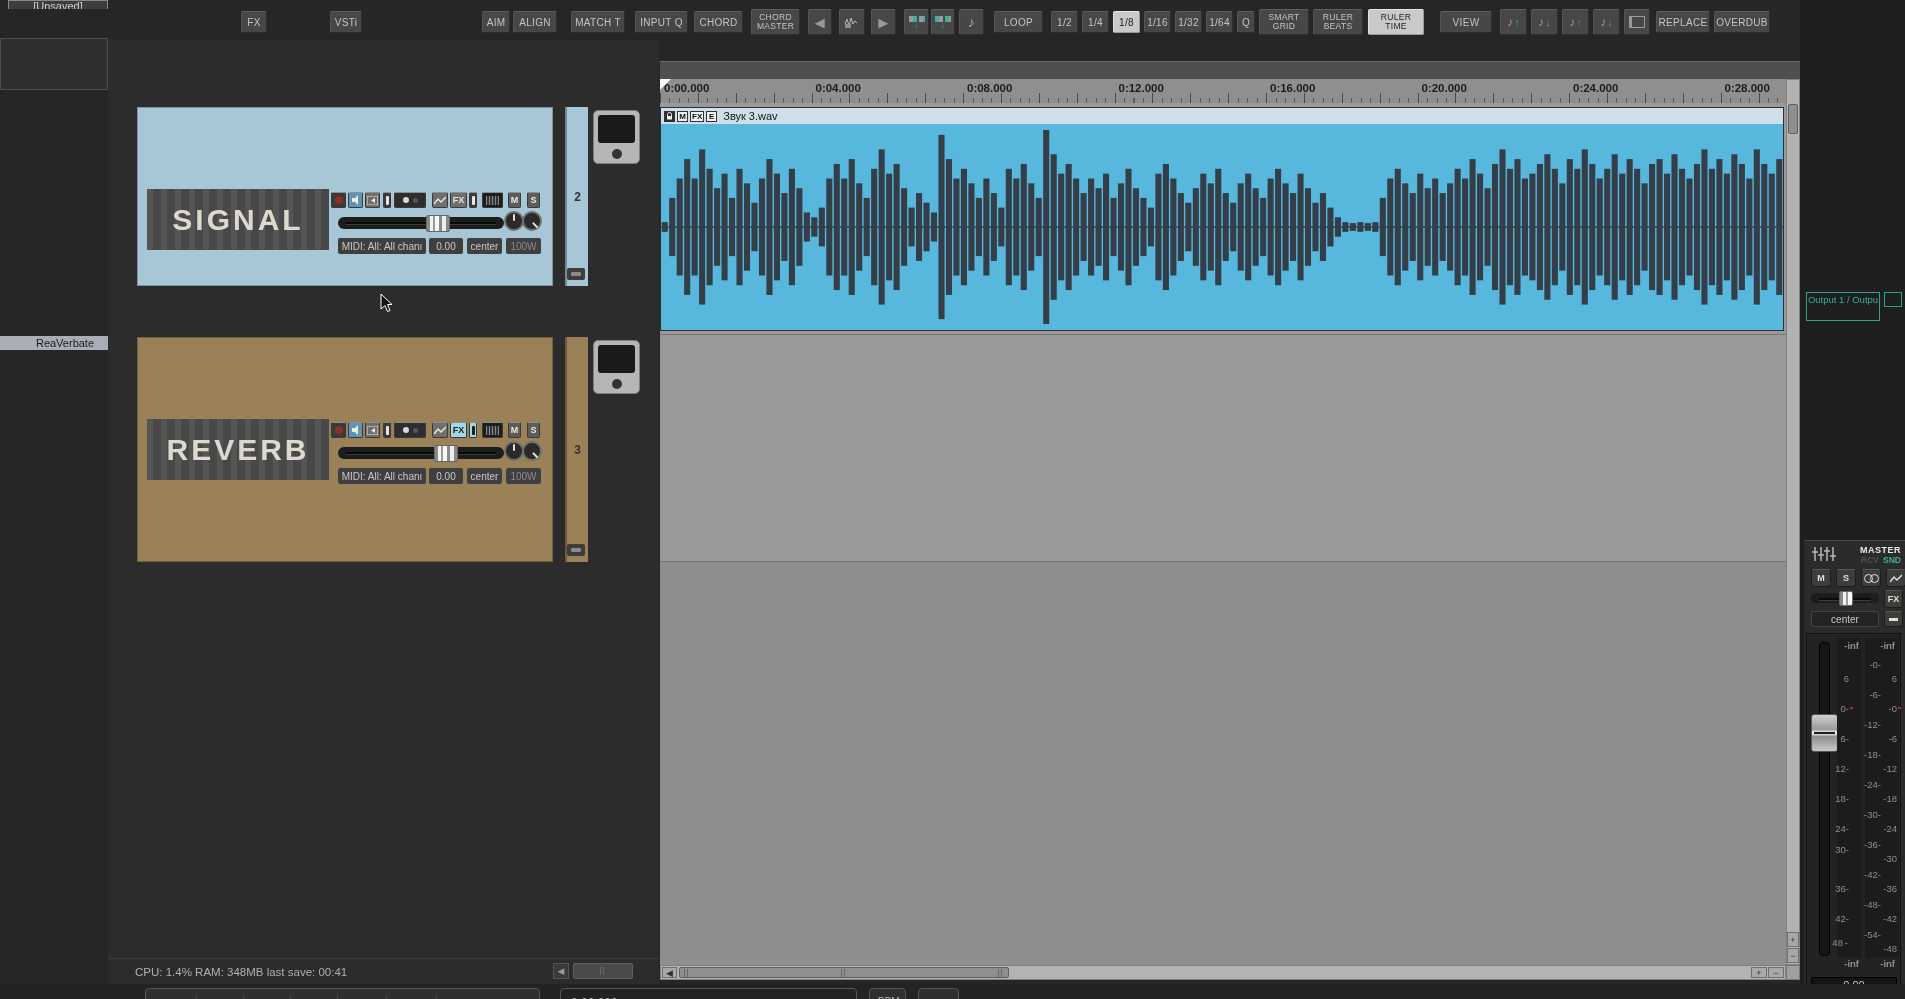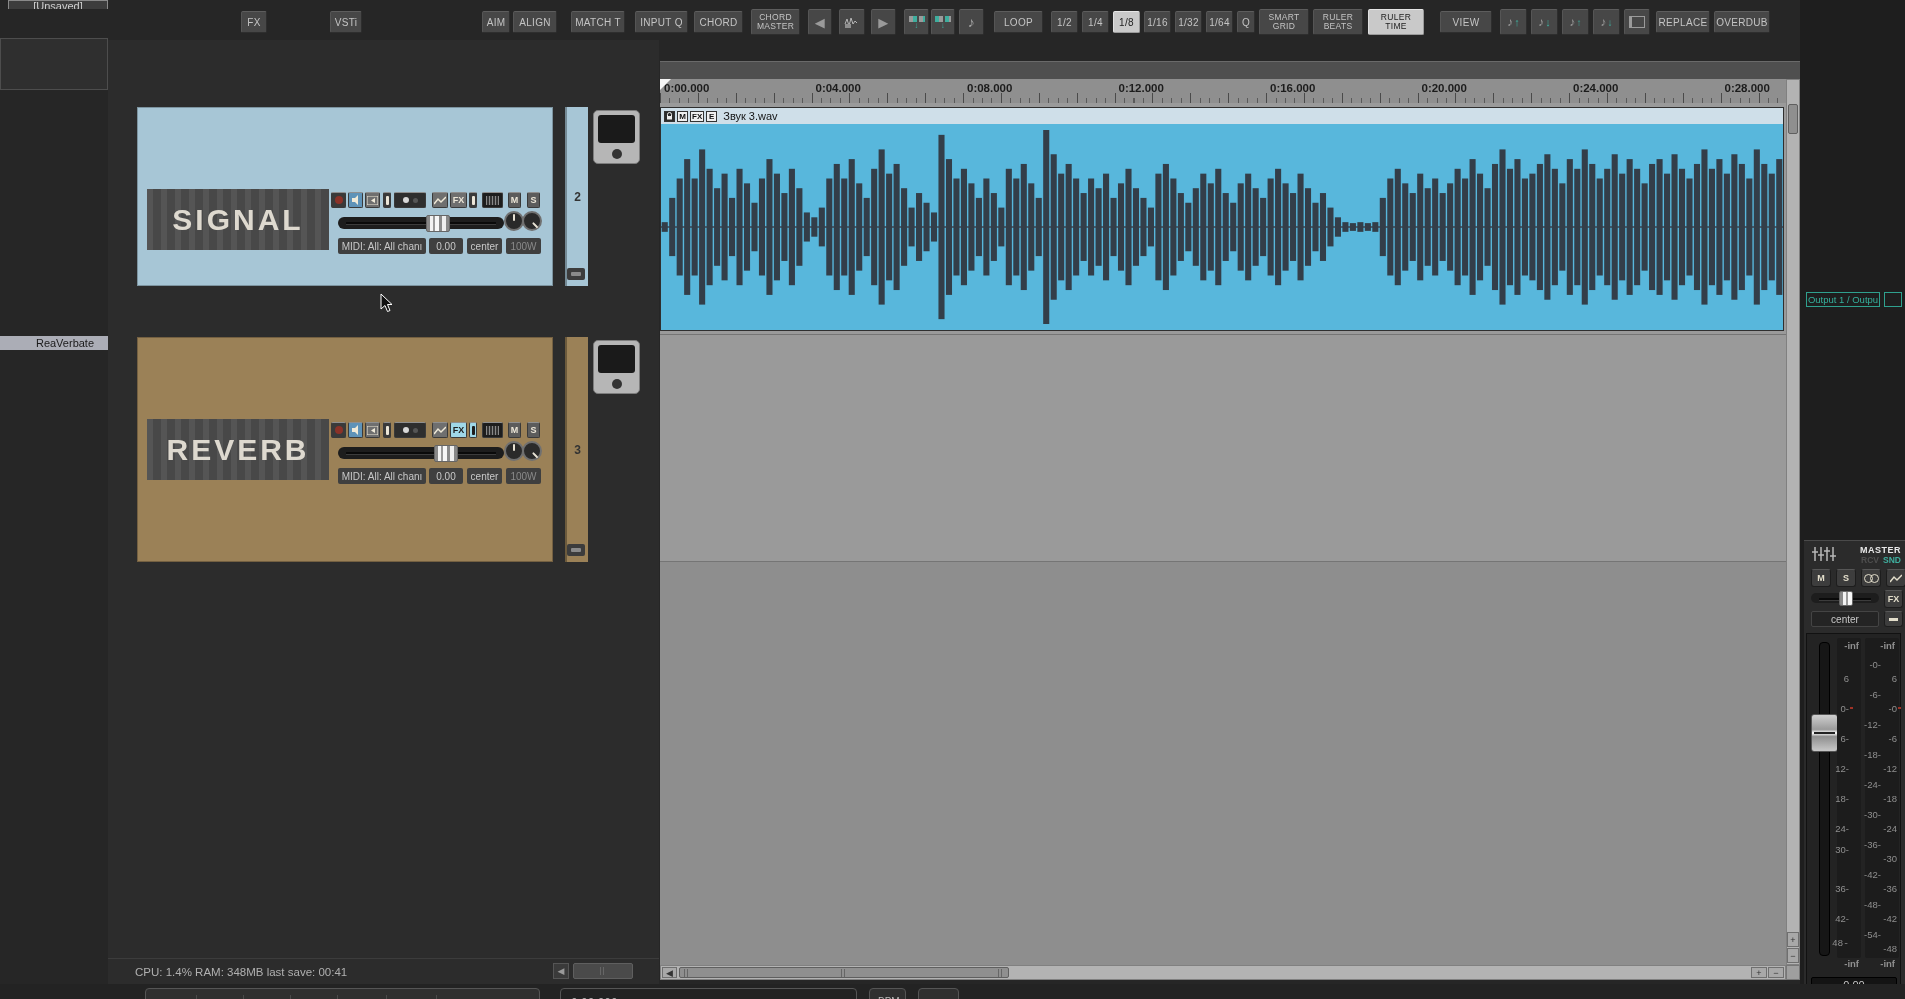--- a/index.html
+++ b/index.html
@@ -610,21 +610,21 @@
       <span class="grip"></span>
         <span class="grip"></span>
         <span class="grip"></span>
     </span>
     <span class="sbtn" style="left:1090px;top:1px;width:16px;height:11px;">+</span>
     <span class="sbtn" style="left:1107px;top:1px;width:16px;height:11px;">−</span>
   </div>
   <div class="abs" style="left:1786px;top:965px;width:14px;height:15px;background:#9f9f9f;border:1px solid #777;box-sizing:border-box;"></div>
 
   <div id="rpanel">
-    <div class="abs" style="left:6px;top:292px;width:74px;height:15px;border:1px solid #2fa08e;color:#35b09c;font-size:9.5px;line-height:14px;text-align:center;overflow:hidden;white-space:nowrap;box-sizing:border-box;">Output 1 / Outpu</div>
+    <div class="abs" style="left:6px;top:292px;width:74px;height:29px;border:1px solid #2fa08e;color:#35b09c;font-size:9.5px;line-height:14px;text-align:center;overflow:hidden;white-space:nowrap;box-sizing:border-box;">Output 1 / Outpu</div>
     <div class="abs" style="left:84px;top:292px;width:18px;height:15px;border:1px solid #2fa08e;box-sizing:border-box;"></div>
 
     <div id="master">
       <svg class="abs" style="left:8px;top:6px;" width="24" height="14" viewBox="0 0 24 14">
           <g stroke="#b8b8b8" stroke-width="1.5">
             <line x1="3" y1="0" x2="3" y2="14"></line>
             <line x1="9" y1="0" x2="9" y2="14"></line>
             <line x1="15" y1="0" x2="15" y2="14"></line>
             <line x1="21" y1="0" x2="21" y2="14"></line>
             <line x1="0" y1="5" x2="6" y2="5"></line>

